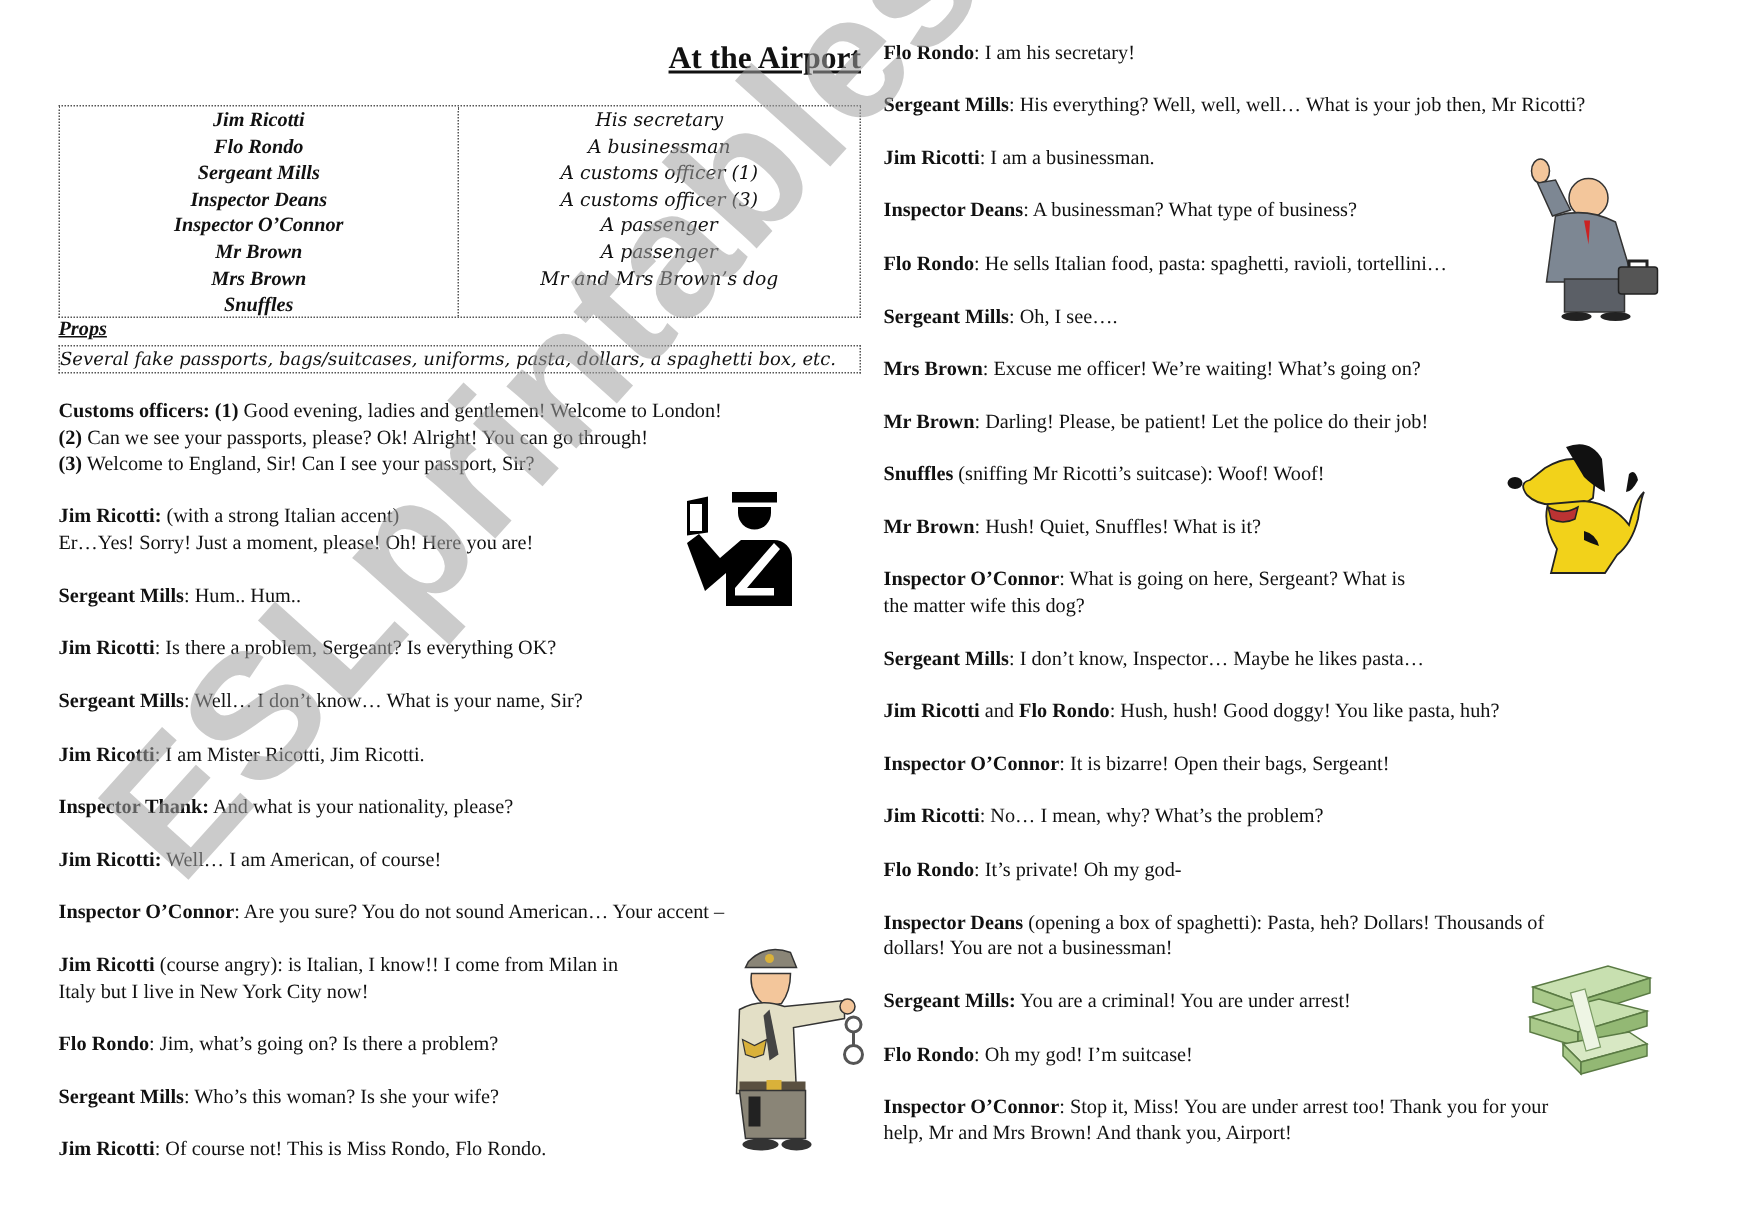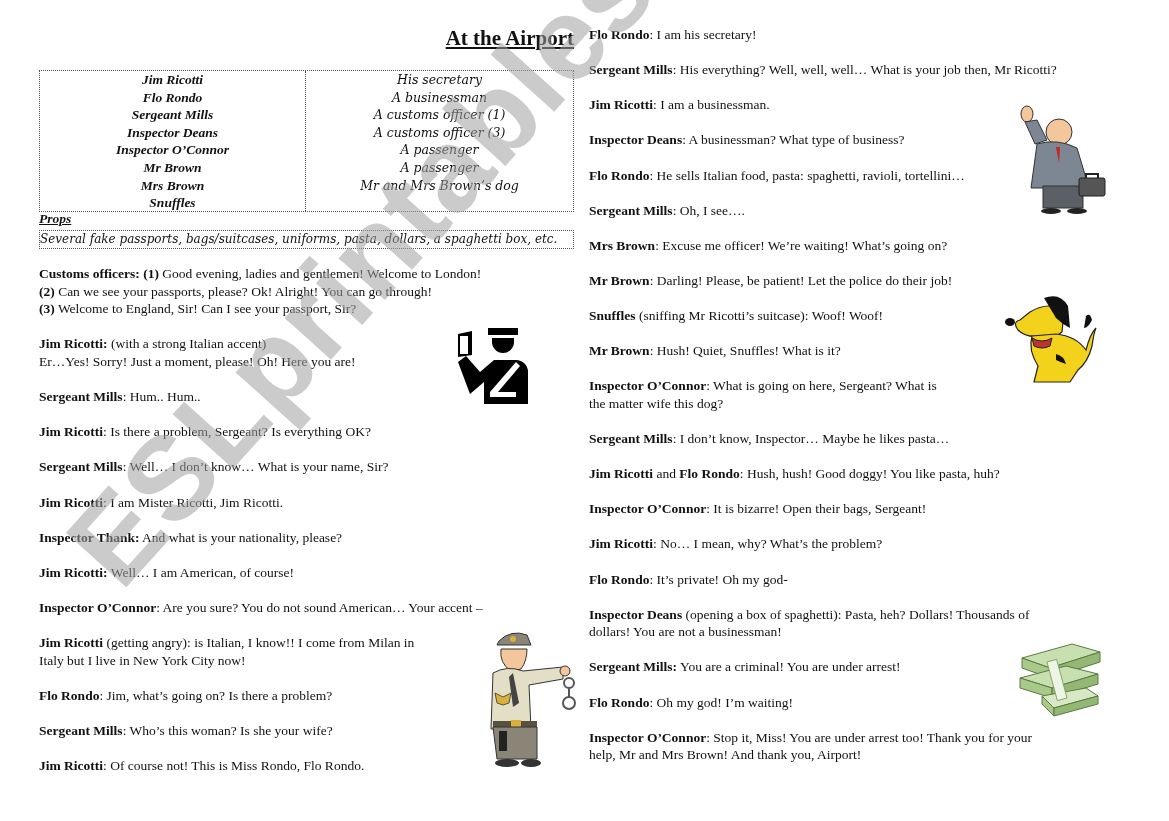--- a/index.html
+++ b/index.html
@@ -113,21 +113,21 @@
     <div class="line" style="top:529px">
       <span class="spk">Inspector Thank:</span><span> And what is your nationality, please?</span>
     </div>
     <div class="line" style="top:564px">
       <span class="spk">Jim Ricotti:</span><span> Well… I am American, of course!</span>
     </div>
     <div class="line" style="top:599px">
       <span class="spk">Inspector O’Connor</span><span>: Are you sure? You do not sound American… Your accent –</span>
     </div>
     <div class="line" style="top:634px">
-      <span class="spk">Jim Ricotti</span><span> (</span><span class="it">getting angry</span><span>): is Italian, I know!! I come from Milan in</span>
+      <span class="spk">Jim Ricotti</span><span> (</span><span class="it">course angry</span><span>): is Italian, I know!! I come from Milan in</span>
     </div>
     <div class="line" style="top:652px">
       <span>Italy but I live in New York City now!</span>
     </div>
     <div class="line" style="top:687px">
       <span class="spk">Flo Rondo</span><span>: Jim, what’s going on? Is there a problem?</span>
     </div>
     <div class="line" style="top:722px">
       <span class="spk">Sergeant Mills</span><span>: Who’s this woman? Is she your wife?</span>
     </div>
@@ -150,21 +150,21 @@
     <div class="line" style="top:377px"><span class="spk">Inspector O’Connor</span><span>: What is going on here, Sergeant?  What is</span></div>
     <div class="line" style="top:395px"><span>the matter wife this dog?</span></div>
     <div class="line" style="top:430px"><span class="spk">Sergeant Mills</span><span>: I don’t know, Inspector… Maybe he likes pasta…</span></div>
     <div class="line" style="top:465px"><span class="spk">Jim Ricotti</span><span> and </span><span class="spk">Flo Rondo</span><span>: Hush, hush! Good doggy! You like pasta, huh?</span></div>
     <div class="line" style="top:500px"><span class="spk">Inspector O’Connor</span><span>: It is bizarre! Open their bags, Sergeant!</span></div>
     <div class="line" style="top:535px"><span class="spk">Jim Ricotti</span><span>: No… I mean, why? What’s the problem?</span></div>
     <div class="line" style="top:571px"><span class="spk">Flo Rondo</span><span>: It’s private! Oh my god-</span></div>
     <div class="line" style="top:606px"><span class="spk">Inspector Deans</span><span> (</span><span class="it">opening a box of spaghetti</span><span>): Pasta, heh? Dollars! Thousands of</span></div>
     <div class="line" style="top:623px"><span>dollars! You are not a businessman!</span></div>
     <div class="line" style="top:658px"><span class="spk">Sergeant Mills:</span><span> You are a criminal! You are under arrest!</span></div>
-    <div class="line" style="top:694px"><span class="spk">Flo Rondo</span><span>: Oh my god! I’m waiting!</span></div>
+    <div class="line" style="top:694px"><span class="spk">Flo Rondo</span><span>: Oh my god! I’m suitcase!</span></div>
     <div class="line" style="top:729px"><span class="spk">Inspector O’Connor</span><span>: Stop it, Miss! You are under arrest too! Thank you for your</span></div>
     <div class="line" style="top:746px"><span>help, Mr and Mrs Brown! And thank you, Airport!</span></div>
   </div>
 
   <svg class="pic" style="left:456px;top:326px" width="76" height="78" viewBox="0 0 76 78">
     <rect x="32" y="2" width="30" height="7" fill="#000"></rect>
     <path d="M36 12 h22 v4 a11 11 0 0 1 -22 0 z" fill="#000"></path>
     <path d="M2 8 l14 -3 v24 l-14 2 z" fill="#000"></path>
     <rect x="4" y="10" width="8" height="18" fill="#fff"></rect>
     <path d="M2 36 l8 -6 l14 16 l14 -12 h22 a12 12 0 0 1 12 12 v32 h-44 v-22 l-14 12 z" fill="#000"></path>

